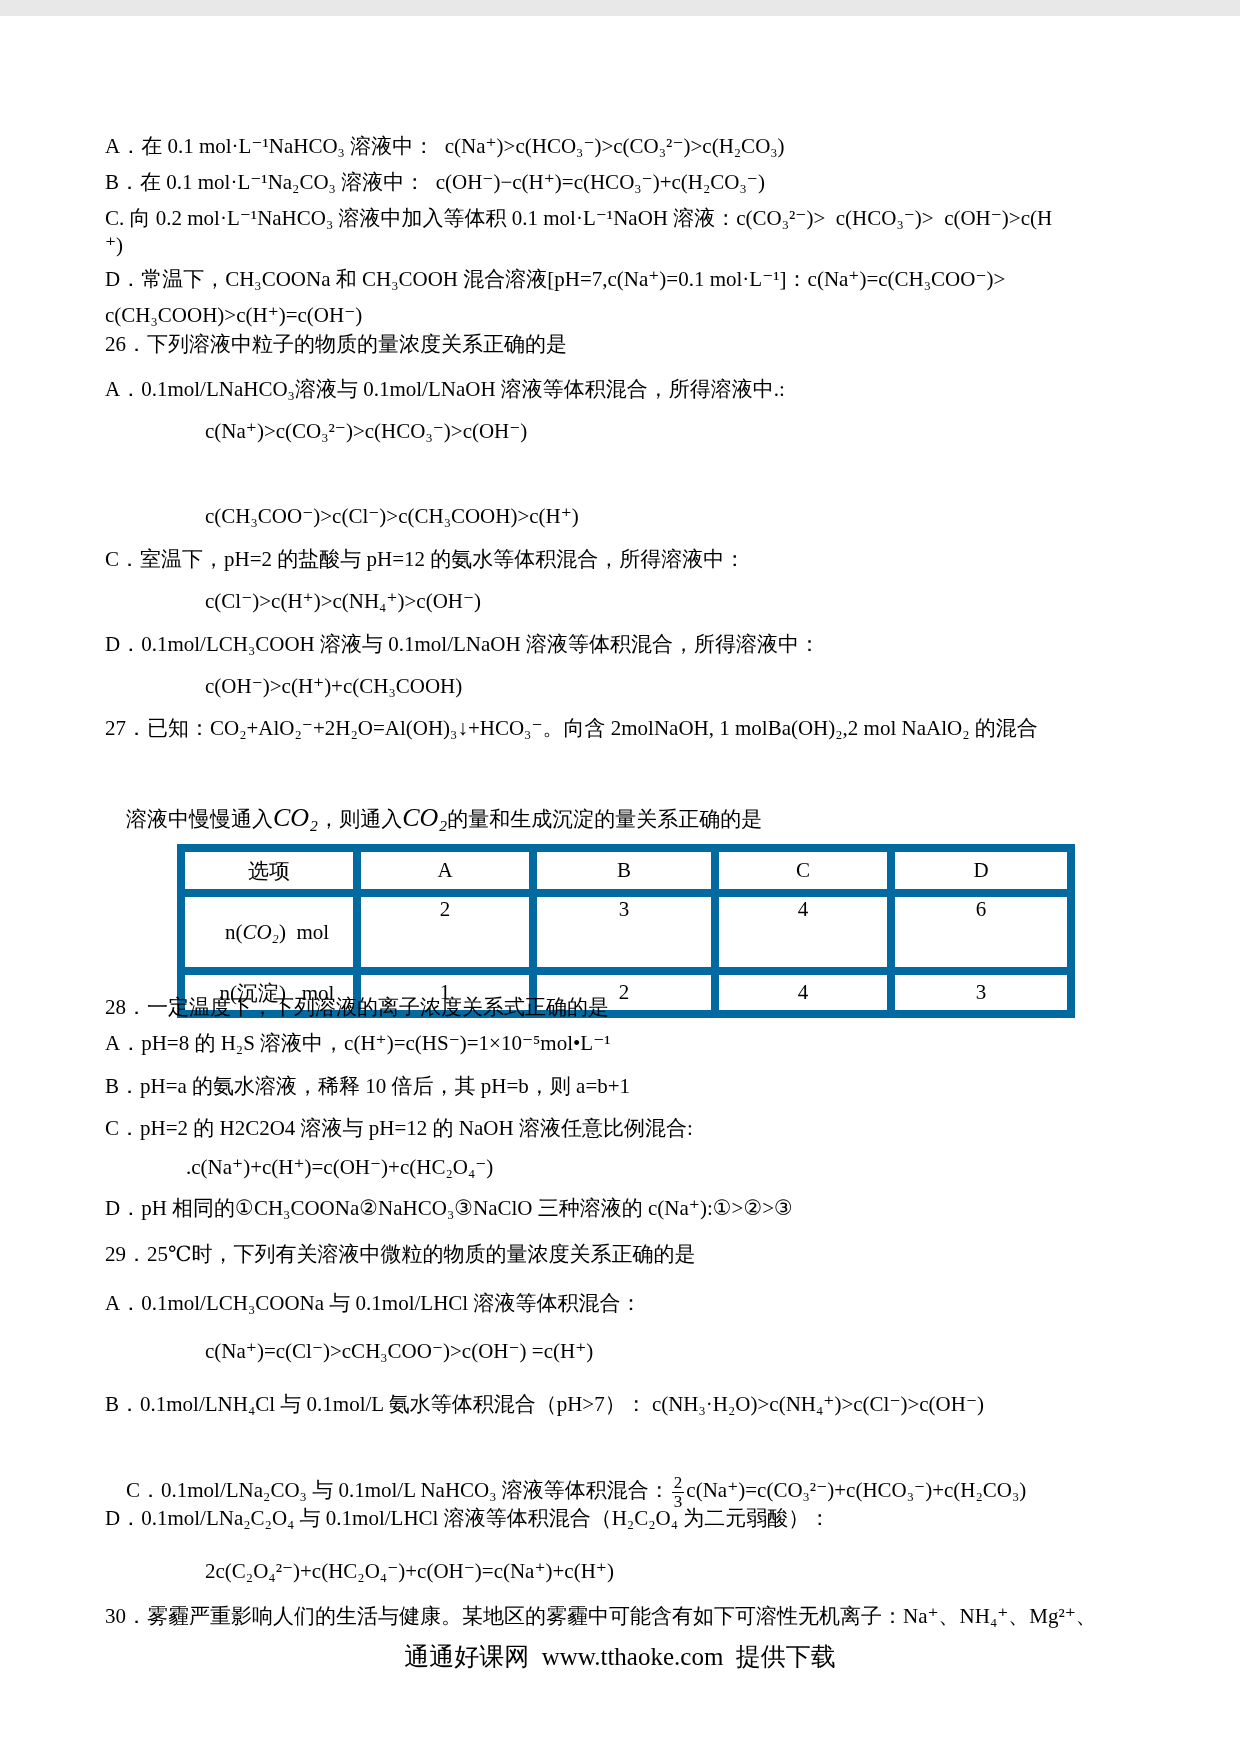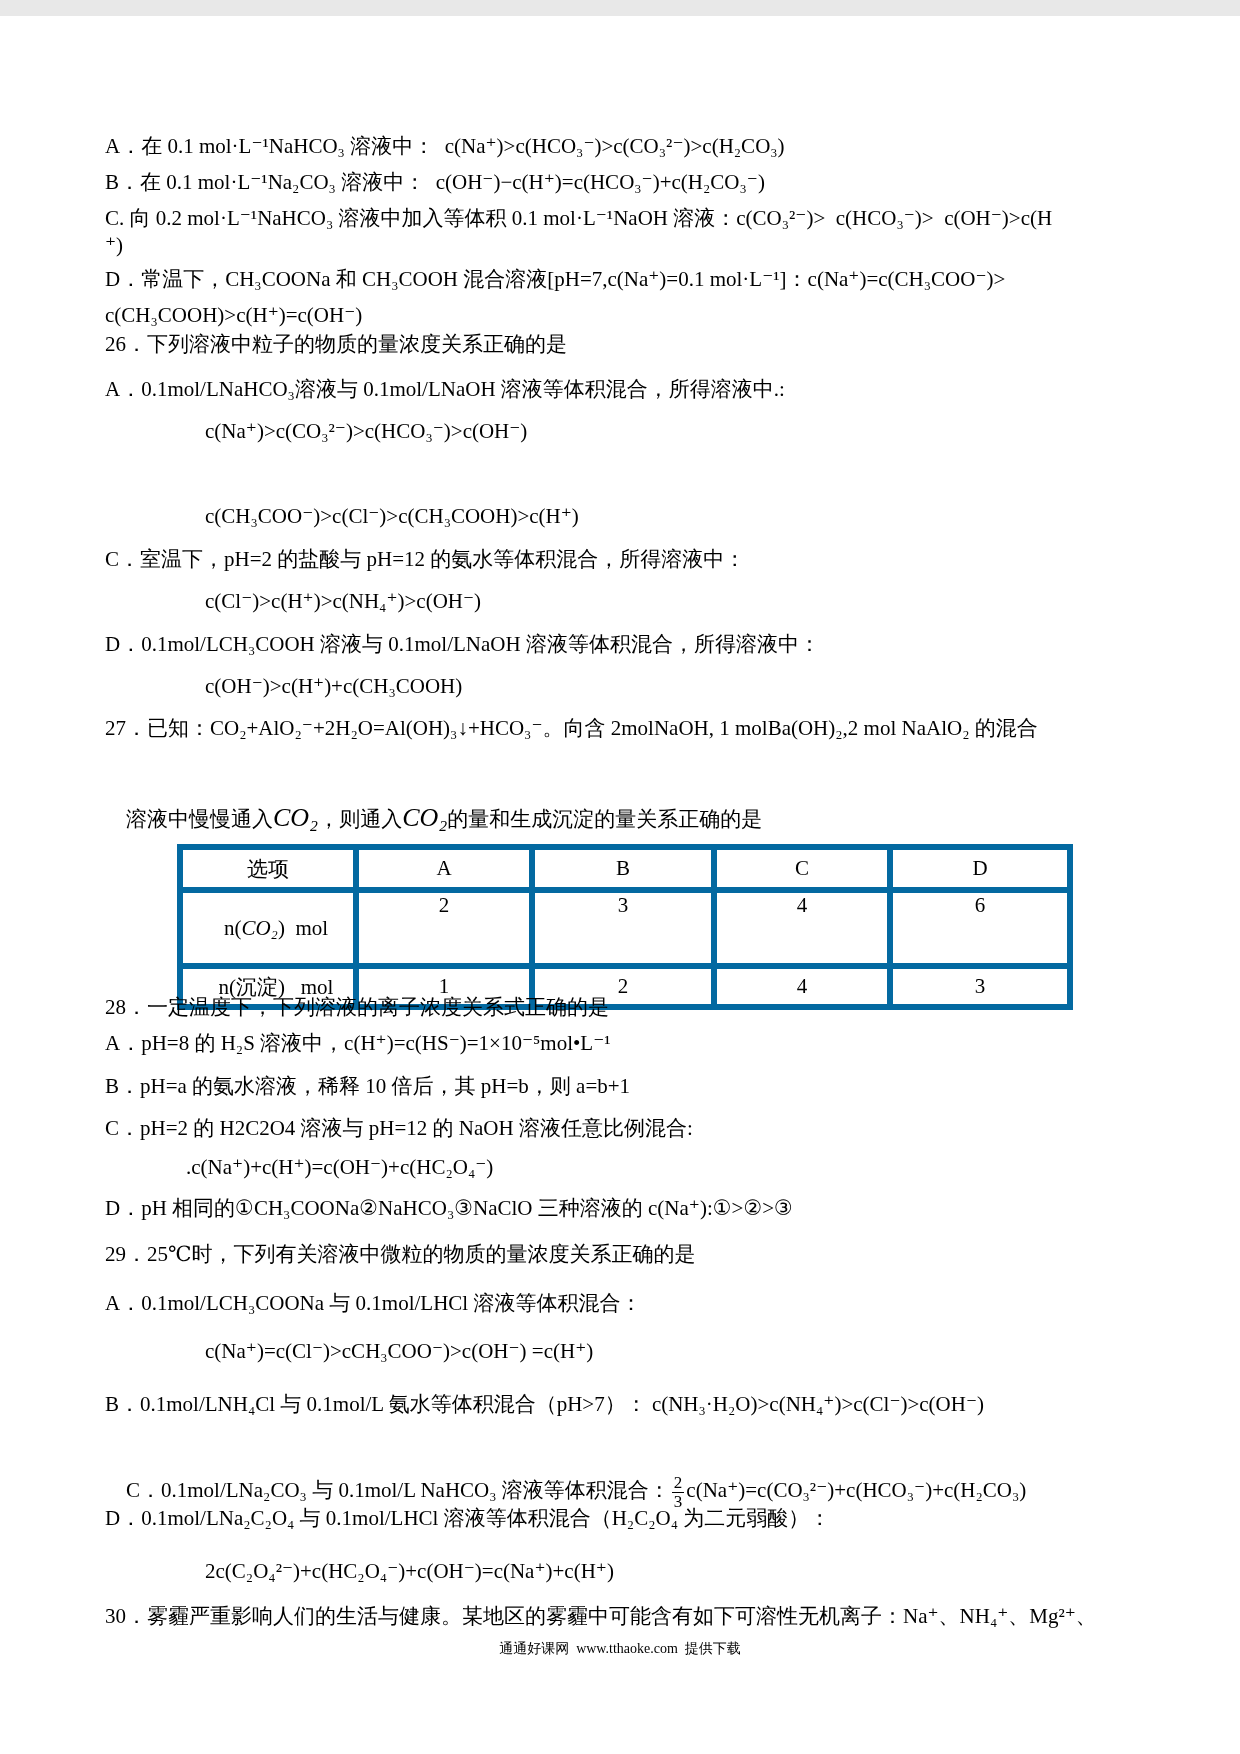--- a/index.html
+++ b/index.html
@@ -35,36 +35,36 @@
   }
   .frac .den{border-top:1.5px solid #000;padding:0 2px;}
   table.qtable{
     position:absolute;
     left:177px;top:828px;
     width:890px;
     border-collapse:collapse;
     table-layout:fixed;
   }
   table.qtable td{
-    border:6px solid #0369a1;
+    border:8px solid #0369a1;
     text-align:center;
     font-size:21px;
     padding:0;
     white-space:pre;
   }
   tr.hdr td{height:37px;}
   tr.r-co2 td{height:70px;}
   tr.r-co2 td.val{vertical-align:top;}
   tr.r-prec td{height:35px;}
   td.lbl{text-align:left;padding-left:16px !important;}
   .footer{
     position:absolute;
     top:1624px;left:0;width:100%;
     text-align:center;
-    font-size:14px;
+    font-size:25px;
     white-space:pre;
   }
 </style>
 </head>
 <body>
 
 <div class="page">
 
   <div class="ln" style="top:115px;left:105px">A．在 0.1 mol·L⁻¹NaHCO₃ 溶液中：  c(Na⁺)&gt;c(HCO₃⁻)&gt;c(CO₃²⁻)&gt;c(H₂CO₃)</div>
   <div class="ln" style="top:151px;left:105px">B．在 0.1 mol·L⁻¹Na₂CO₃ 溶液中：  c(OH⁻)−c(H⁺)=c(HCO₃⁻)+c(H₂CO₃⁻)</div>

